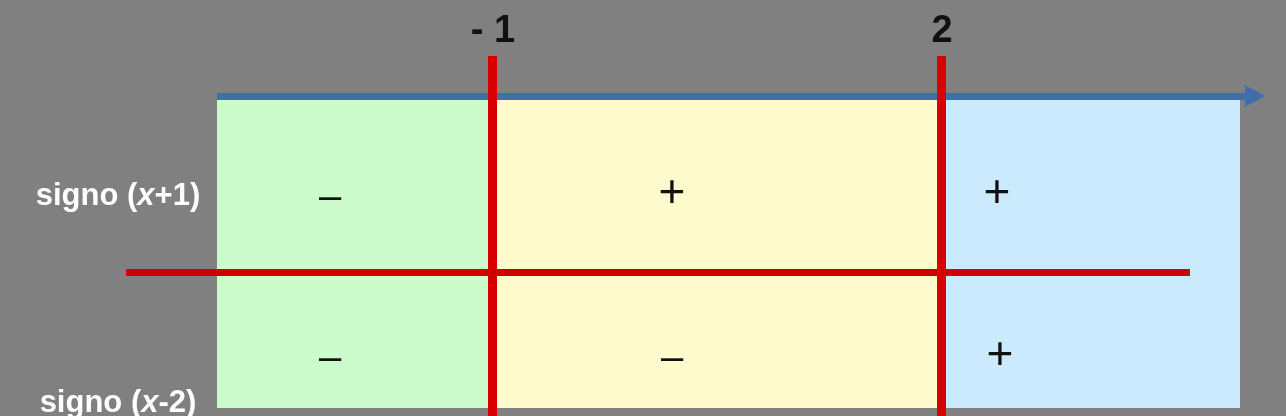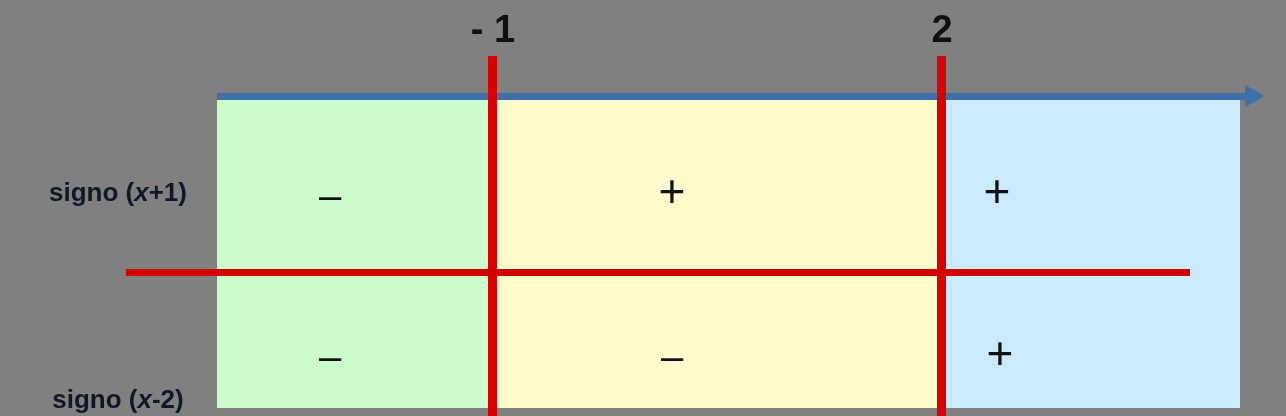--- a/index.html
+++ b/index.html
@@ -87,23 +87,23 @@
   }
   #tick-label-m1 { left: 433px; }
   #tick-label-p2 { left: 882px; }
 
   
   .row-label {
     position: absolute;
     left: 18px;
     width: 200px;
     text-align: center;
-    font-size: 26px;
+    font-size: 31px;
     font-weight: bold;
-    color: #0f172a;
+    color: #ffffff;
     white-space: nowrap;
   }
   #row-label-xplus1 { top: 177px; }
   #row-label-xminus2 { top: 356px; margin-top: 28px; }
   .row-label .var { font-style: italic; }
 
   
   .sign {
     position: absolute;
     width: 70px;

